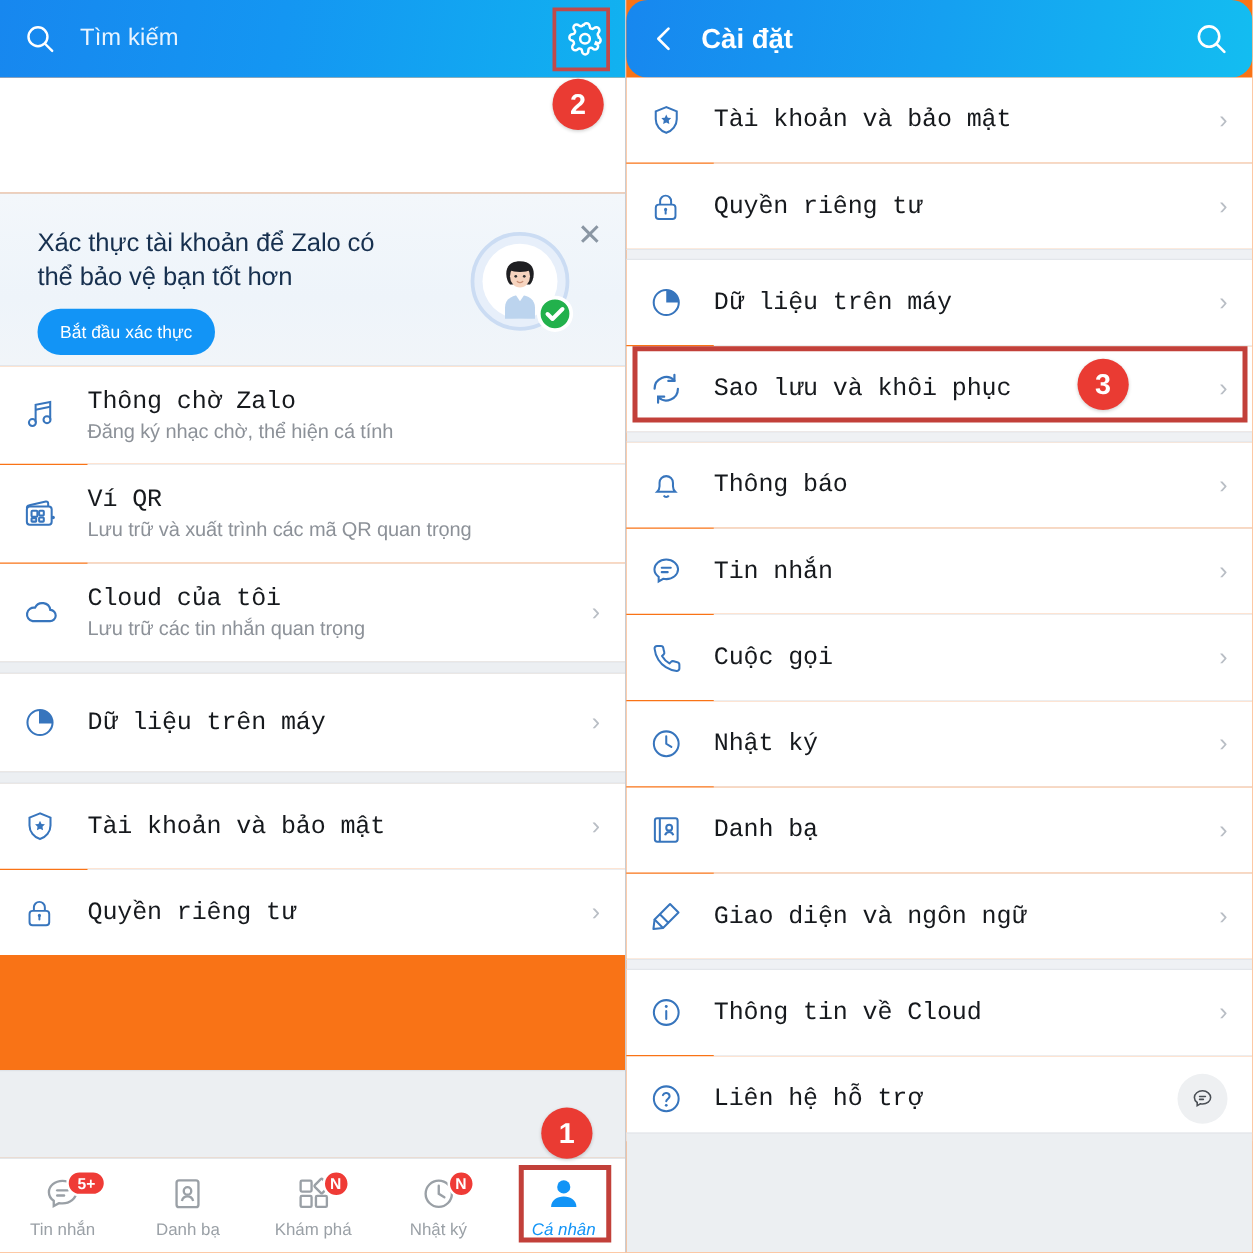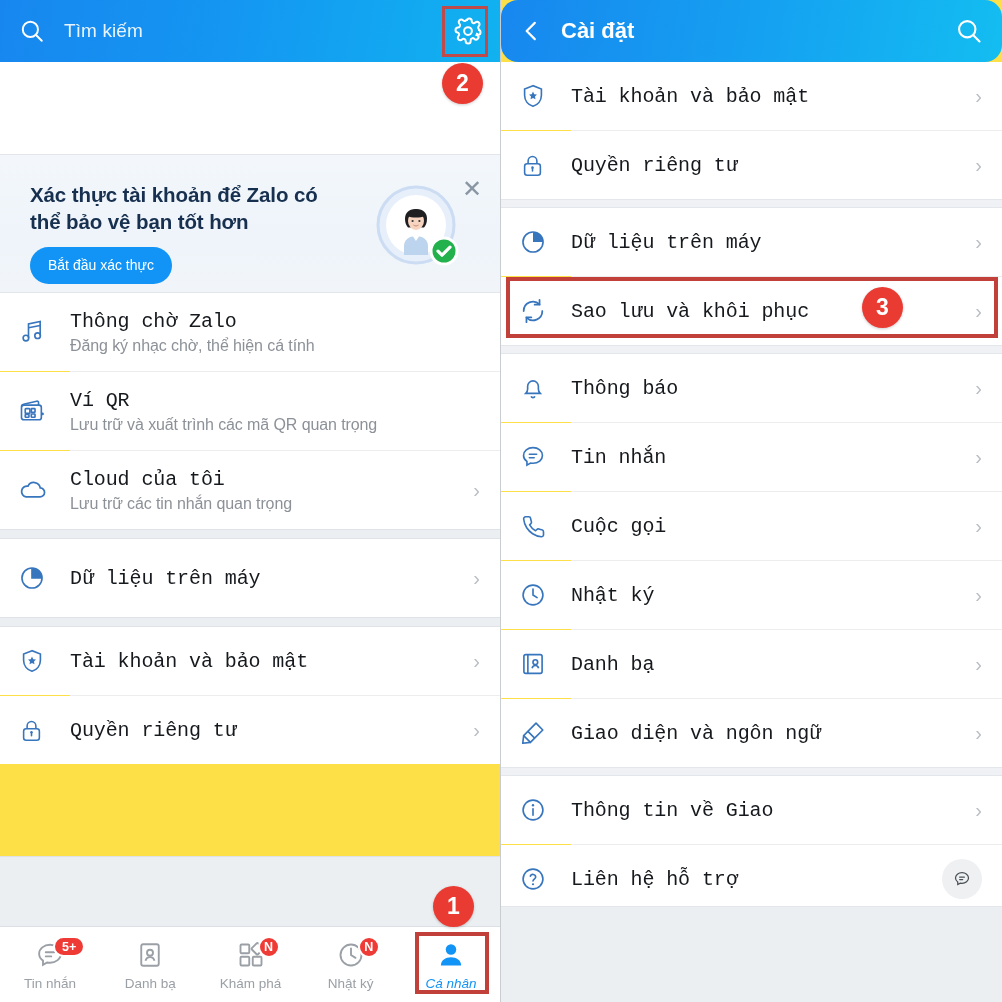--- a/index.html
+++ b/index.html
@@ -4,21 +4,21 @@
 <style>
   * { box-sizing: border-box; margin: 0; padding: 0; }
   html, body {
     width: 1002px; height: 1002px;
     font-family: "Liberation Sans", sans-serif;
     background: #ffffff;
     overflow: hidden;
   }
   .screen { position: relative; width: 1002px; height: 1002px; display: flex; }
 
-  .panel { position: relative; width: 501px; height: 1002px; background: #fde047; overflow: hidden; }
+  .panel { position: relative; width: 501px; height: 1002px; background: #f97316; overflow: hidden; }
   .panel.left { border-right: 1px solid #c9ccd1; }
 
   
   .appbar {
     height: 62px; width: 100%;
     background: linear-gradient(100deg, #1787ef 0%, #1496f2 45%, #11b2f0 100%);
     display: flex; align-items: center; position: relative;
   }
   .appbar.right {
     background: linear-gradient(100deg, #1787ef 0%, #15a0f1 50%, #13bdf1 100%);
@@ -40,21 +40,21 @@
 
   .verify-card {
     position: relative;
     background: linear-gradient(180deg, #f3f7fb 0%, #eef4fa 60%, #f1f5f9 100%);
     padding: 26px 22px 20px 30px;
     height: 139px;
     border-top: 1px solid #e2e6eb;
     border-bottom: 1px solid #e2e6eb;
   }
   .verify-title {
-    font-size: 20.5px; font-weight: 700; color: #17304f;
+    font-size: 20.5px; font-weight: 400; color: #17304f;
     line-height: 1.33; max-width: 300px; letter-spacing: -0.1px;
   }
   .verify-btn {
     margin-top: 11px; display: inline-block;
     background: #1294f6; color: #fff; font-size: 14px;
     padding: 10px 18px 11px 18px; border-radius: 24px;
     border: none; cursor: pointer;
   }
   .verify-close {
     position: absolute; right: 18px; top: 22px;
@@ -497,21 +497,21 @@
 
     <div class="row one">
       <span class="icon-cell">
         <svg width="28" height="28" viewBox="0 0 24 24" fill="none" stroke="#3775bd" stroke-width="1.4">
           <circle cx="12" cy="12" r="8.5"></circle>
             <line x1="12" y1="11" x2="12" y2="16.4" stroke-linecap="round"></line>
           <circle cx="12" cy="7.9" r="1" fill="#3775bd" stroke="none"></circle>
         </svg>
       </span>
       <span class="txt">
-        <span class="r-title">Thông tin về Giao</span>
+        <span class="r-title">Thông tin về Cloud</span>
       </span>
       <span class="chev">›</span>
     </div>
     <div class="divider"></div>
 
     <div class="row one">
       <span class="icon-cell">
         <svg width="28" height="28" viewBox="0 0 24 24" fill="none" stroke="#3775bd" stroke-width="1.4">
           <circle cx="12" cy="12" r="8.5"></circle>
           <path d="M9.7 9.5a2.4 2.4 0 0 1 4.6.8c0 1.6-2.3 2-2.3 3.4" stroke-linecap="round"></path>

